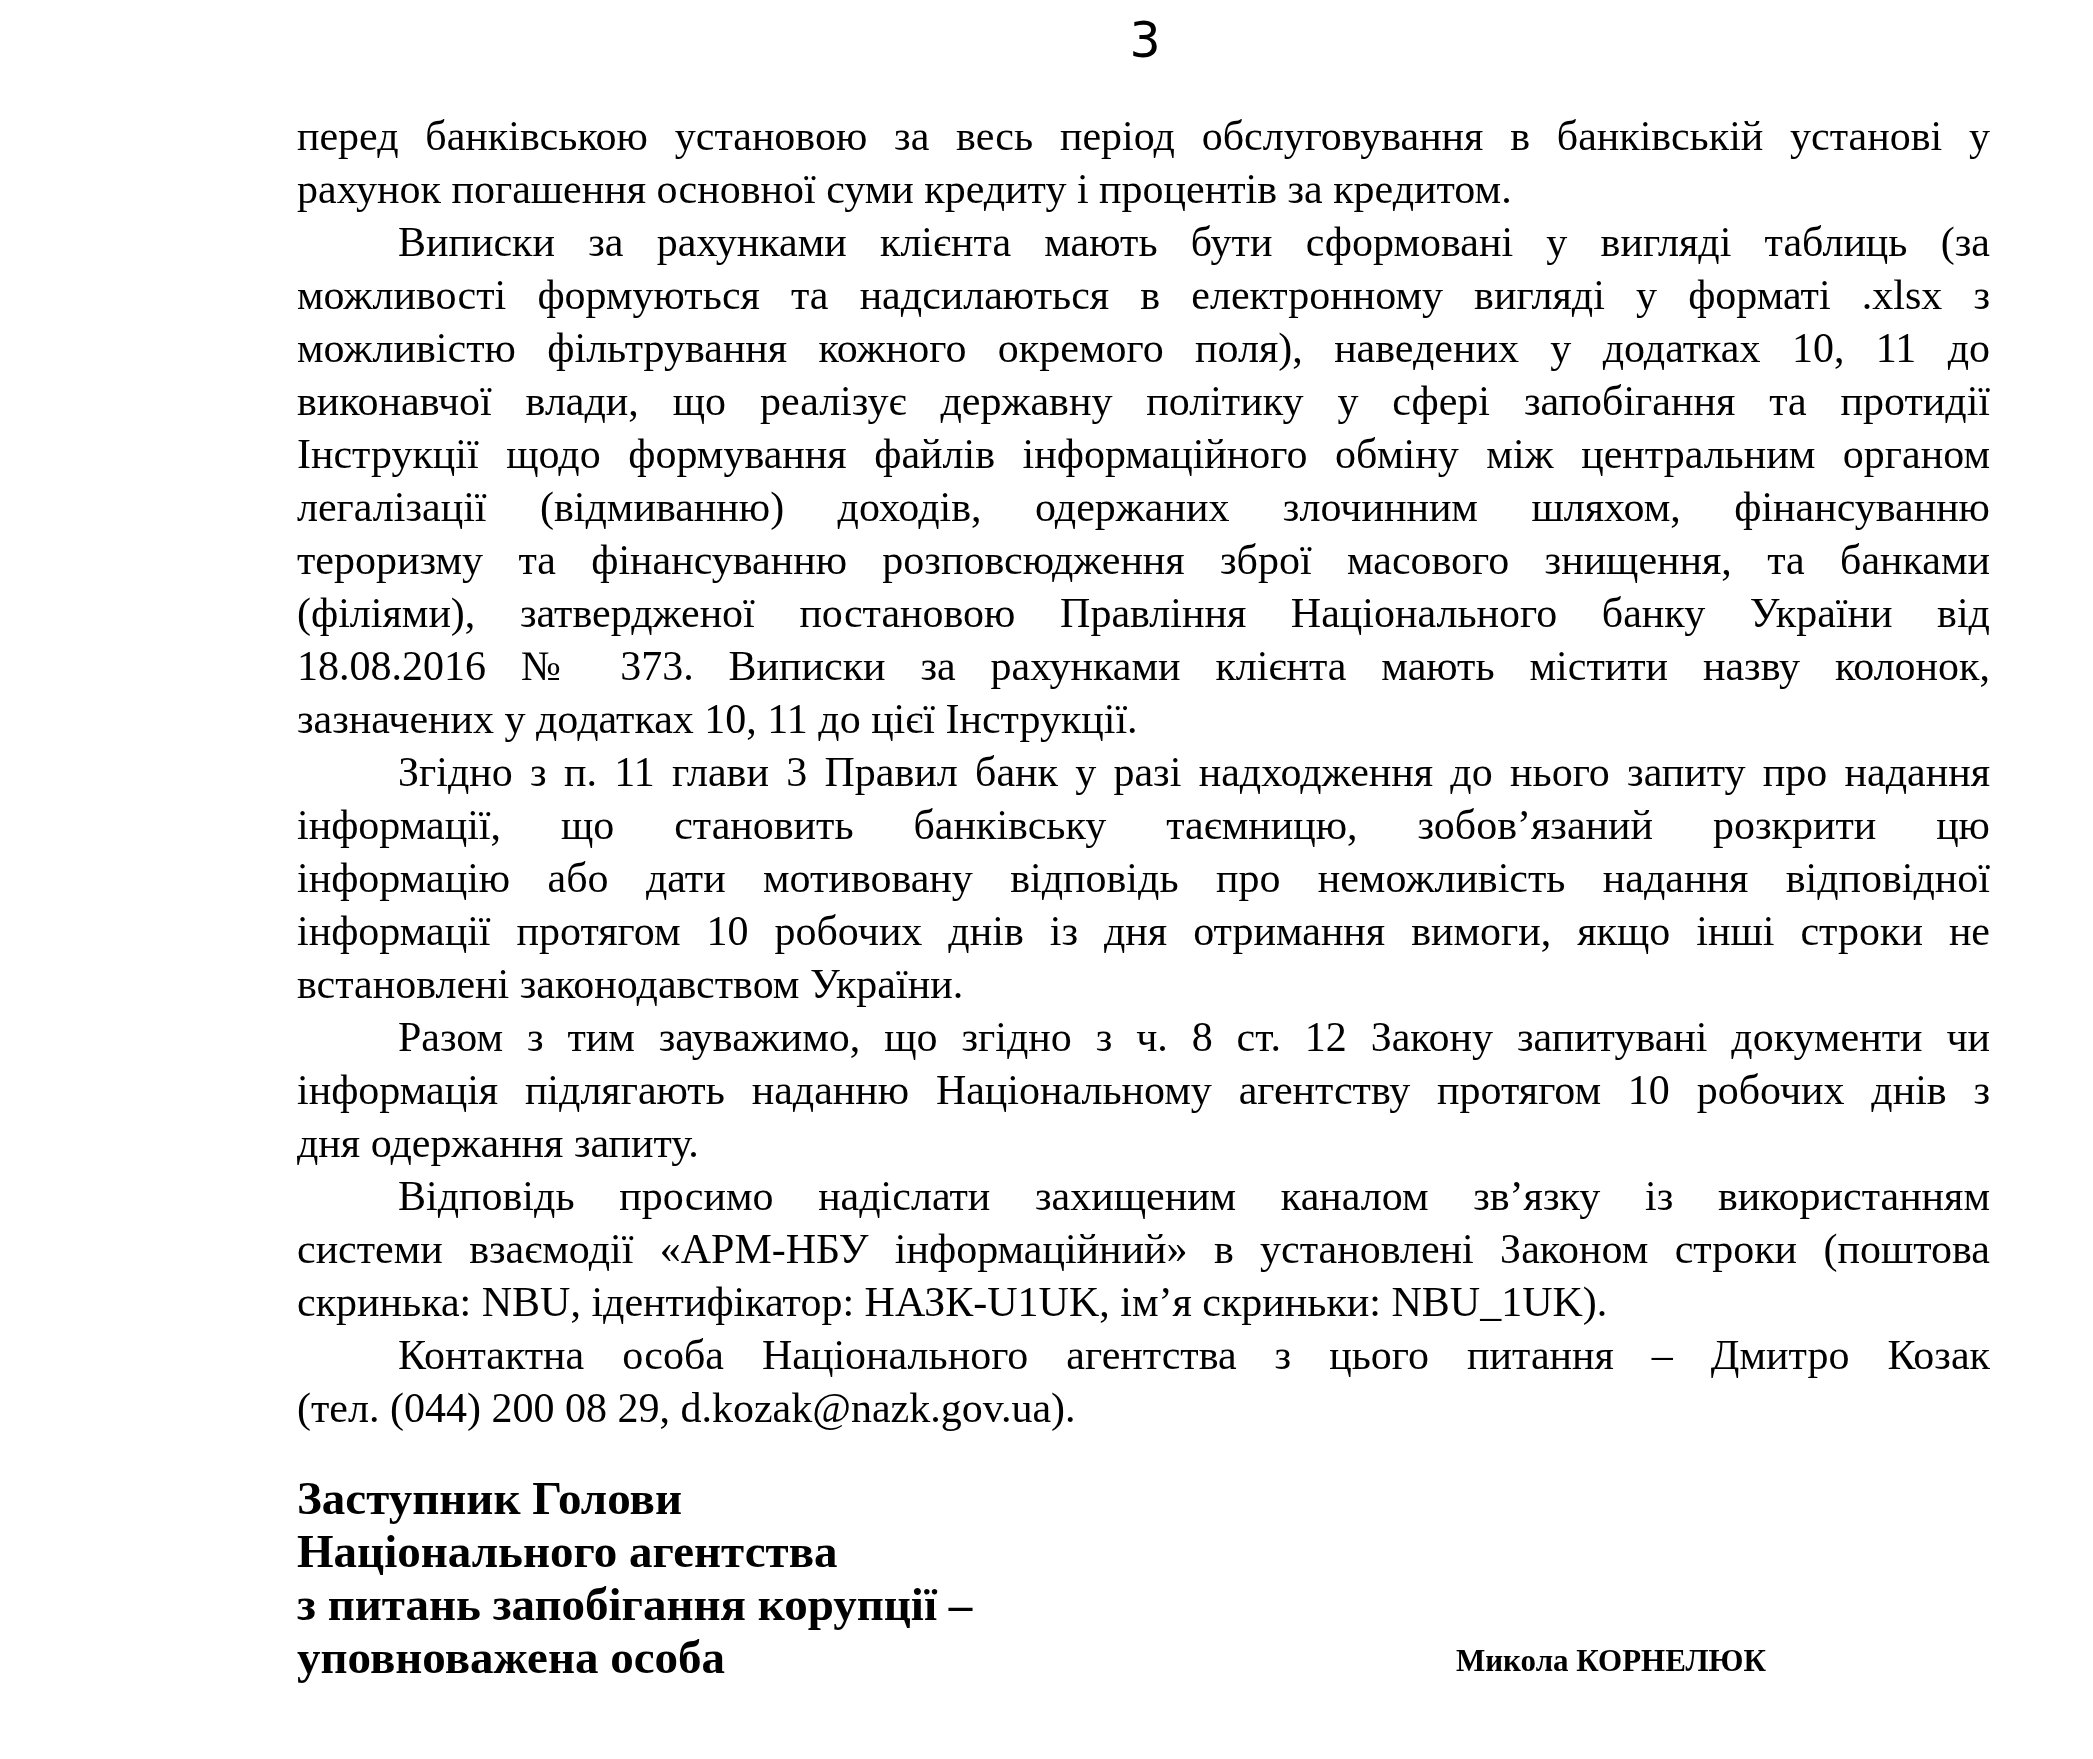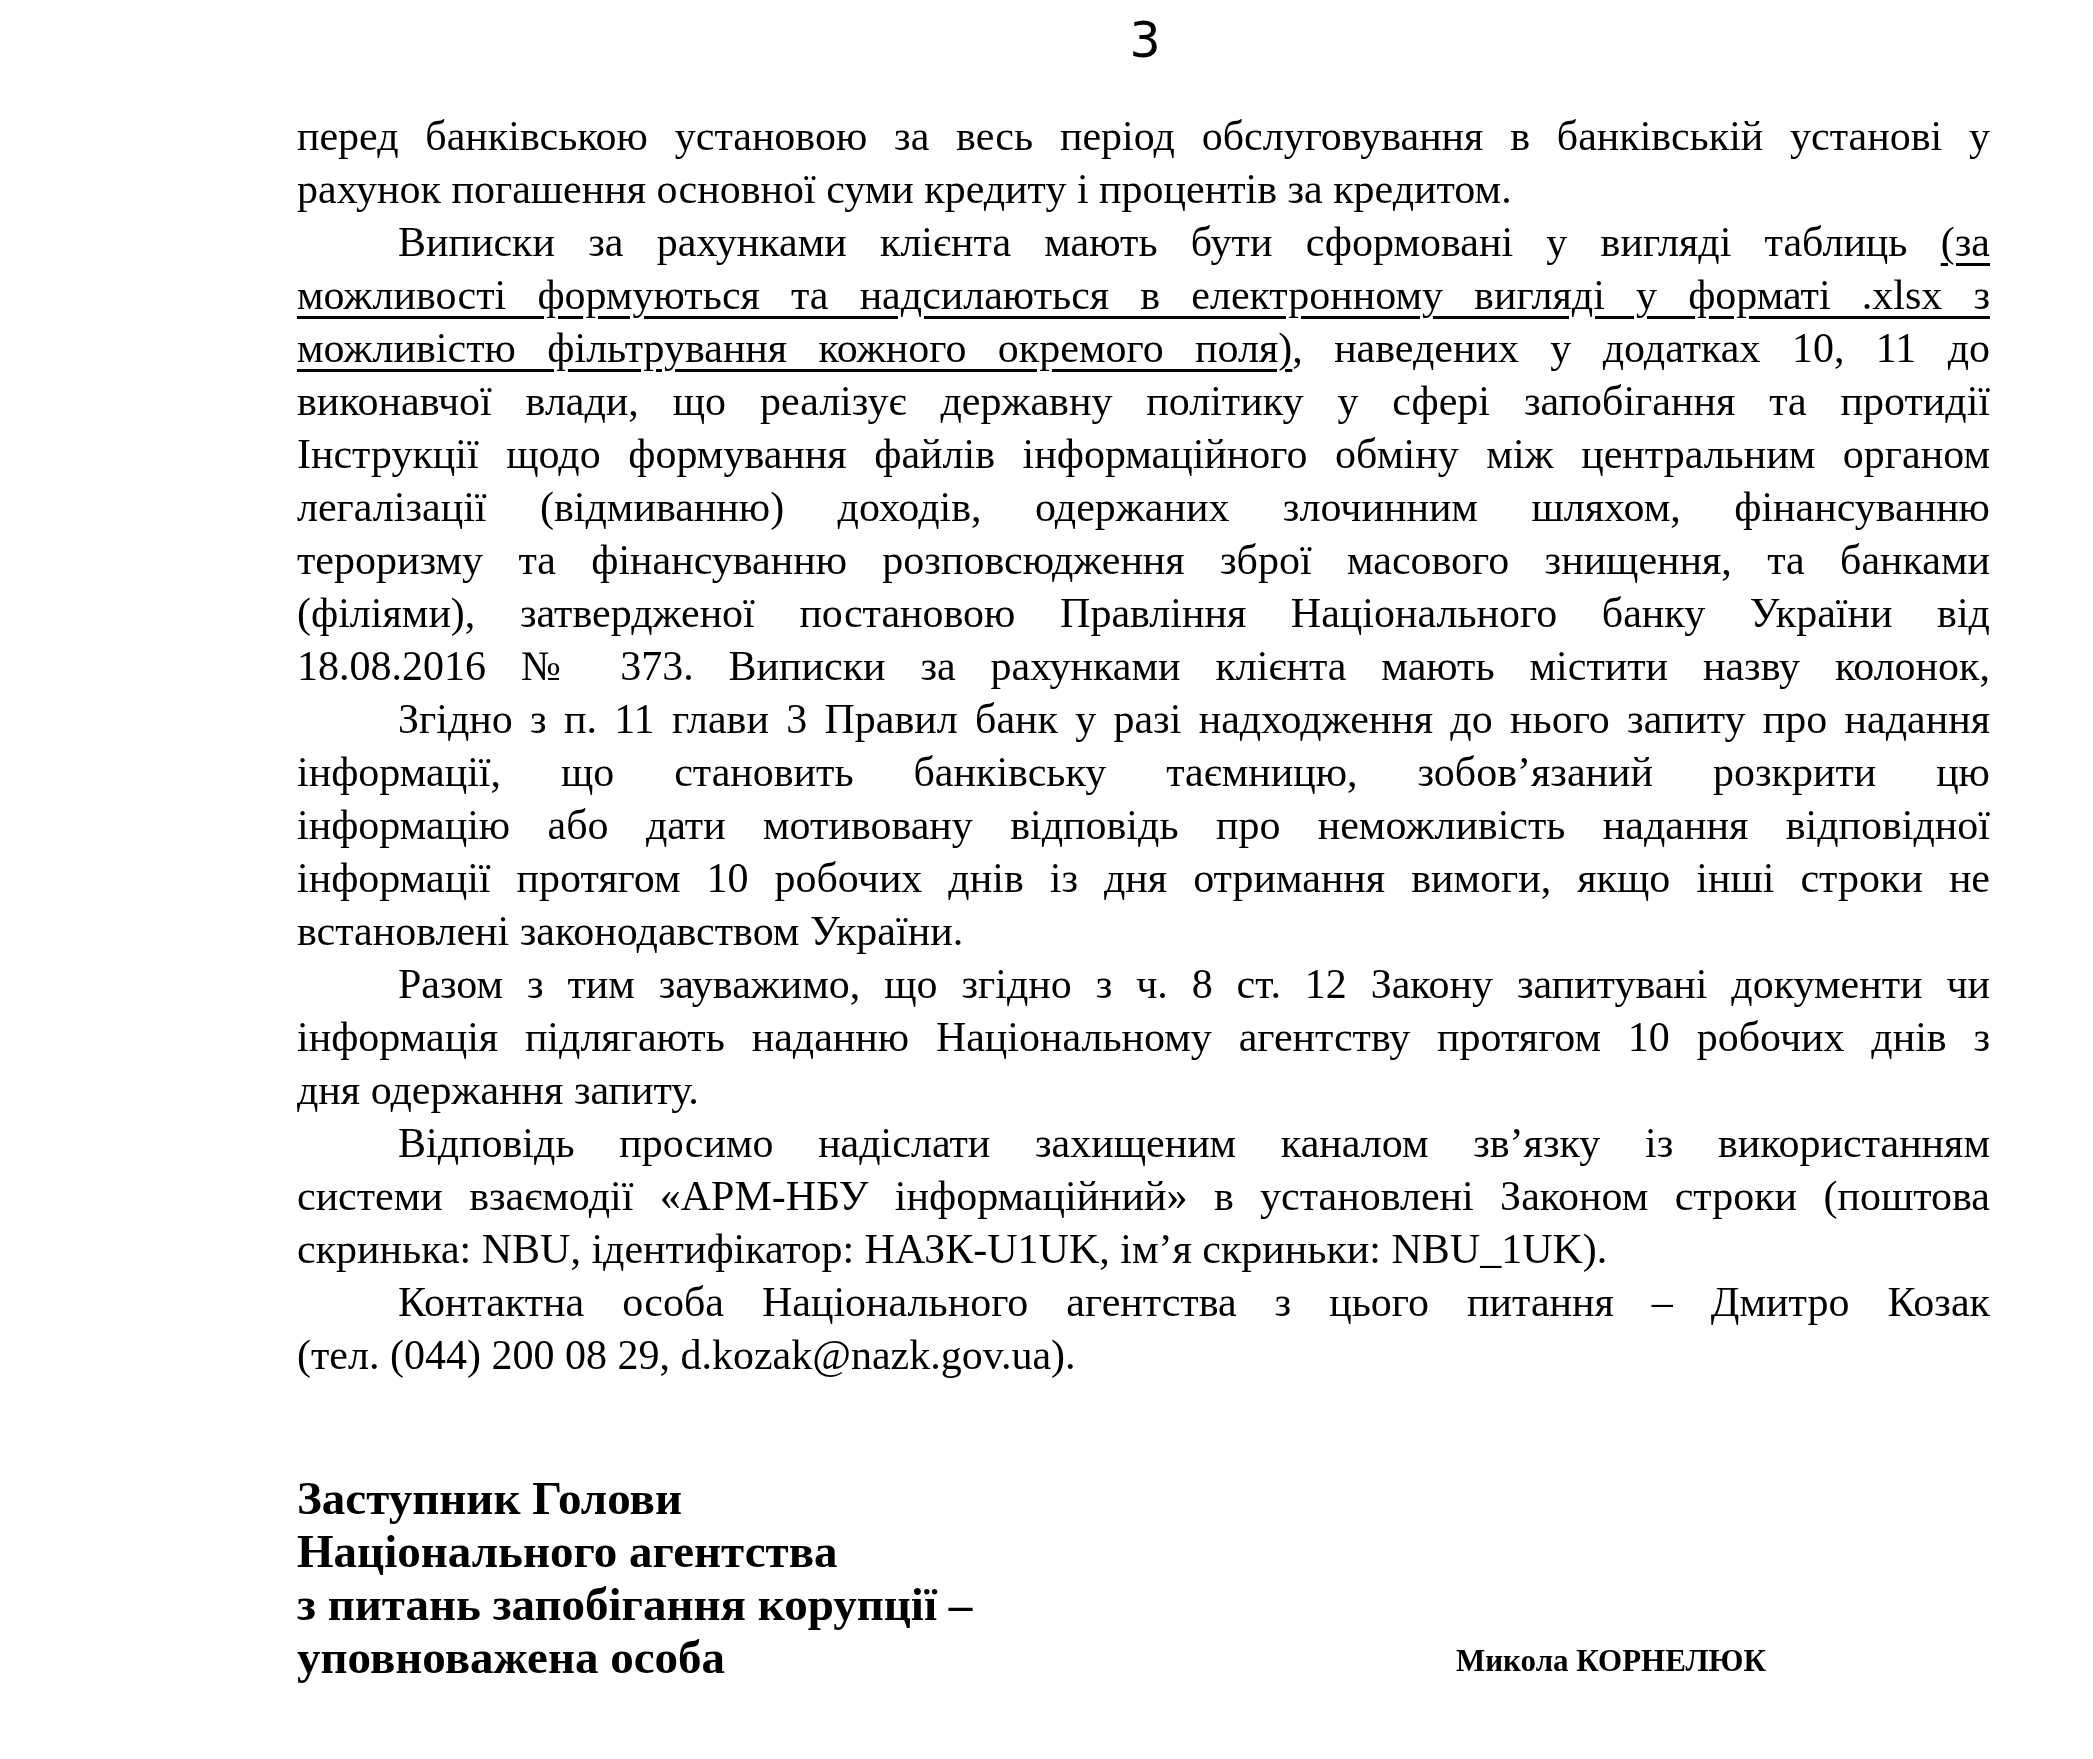--- a/index.html
+++ b/index.html
@@ -40,21 +40,20 @@
     text-align: left;
   }
   .tline.just {
     text-align: justify;
     text-align-last: justify;
   }
   .tline.ind {
     text-indent: 101px;
   }
   .seg.u {
-    text-decoration: underline;
     text-decoration-thickness: 2.5px;
     text-underline-offset: 6.7px;
   }
   .signature {
     position: absolute;
     left: 297px;
     top: 1472px;
     width: 1096px;
     font-size: 47px;
     line-height: 53px;
@@ -86,20 +85,21 @@
       <div class="tline"><span class="seg">рахунок погашення основної суми кредиту і процентів за кредитом.</span></div>
       <div class="tline just ind"><span class="seg">Виписки за рахунками клієнта мають бути сформовані у вигляді таблиць </span><span class="seg u">(за</span></div>
       <div class="tline just"><span class="seg u">можливості формуються та надсилаються в електронному вигляді у форматі .xlsx з</span></div>
       <div class="tline just"><span class="seg u">можливістю фільтрування кожного окремого поля)</span><span class="seg">, наведених у додатках 10, 11 до</span></div>
       <div class="tline just"><span class="seg">виконавчої влади, що реалізує державну політику у сфері запобігання та протидії</span></div>
       <div class="tline just"><span class="seg">Інструкції щодо формування файлів інформаційного обміну між центральним органом</span></div>
       <div class="tline just"><span class="seg">легалізації (відмиванню) доходів, одержаних злочинним шляхом, фінансуванню</span></div>
       <div class="tline just"><span class="seg">тероризму та фінансуванню розповсюдження зброї масового знищення, та банками</span></div>
       <div class="tline just"><span class="seg">(філіями), затвердженої постановою Правління Національного банку України від</span></div>
       <div class="tline just"><span class="seg">18.08.2016 № 373. Виписки за рахунками клієнта мають містити назву колонок,</span></div>
+      <div class="tline"><span class="seg">зазначених у додатках 10, 11 до цієї Інструкції.</span></div>
       <div class="tline just ind"><span class="seg">Згідно з п. 11 глави 3 Правил банк у разі надходження до нього запиту про надання</span></div>
       <div class="tline just"><span class="seg">інформації, що становить банківську таємницю, зобов’язаний розкрити цю</span></div>
       <div class="tline just"><span class="seg">інформацію або дати мотивовану відповідь про неможливість надання відповідної</span></div>
       <div class="tline just"><span class="seg">інформації протягом 10 робочих днів із дня отримання вимоги, якщо інші строки не</span></div>
       <div class="tline"><span class="seg">встановлені законодавством України.</span></div>
       <div class="tline just ind"><span class="seg">Разом з тим зауважимо, що згідно з ч. 8 ст. 12 Закону запитувані документи чи</span></div>
       <div class="tline just"><span class="seg">інформація підлягають наданню Національному агентству протягом 10 робочих днів з</span></div>
       <div class="tline"><span class="seg">дня одержання запиту.</span></div>
       <div class="tline just ind"><span class="seg">Відповідь просимо надіслати захищеним каналом зв’язку із використанням</span></div>
       <div class="tline just"><span class="seg">системи взаємодії «АРМ-НБУ інформаційний» в установлені Законом строки (поштова</span></div>

